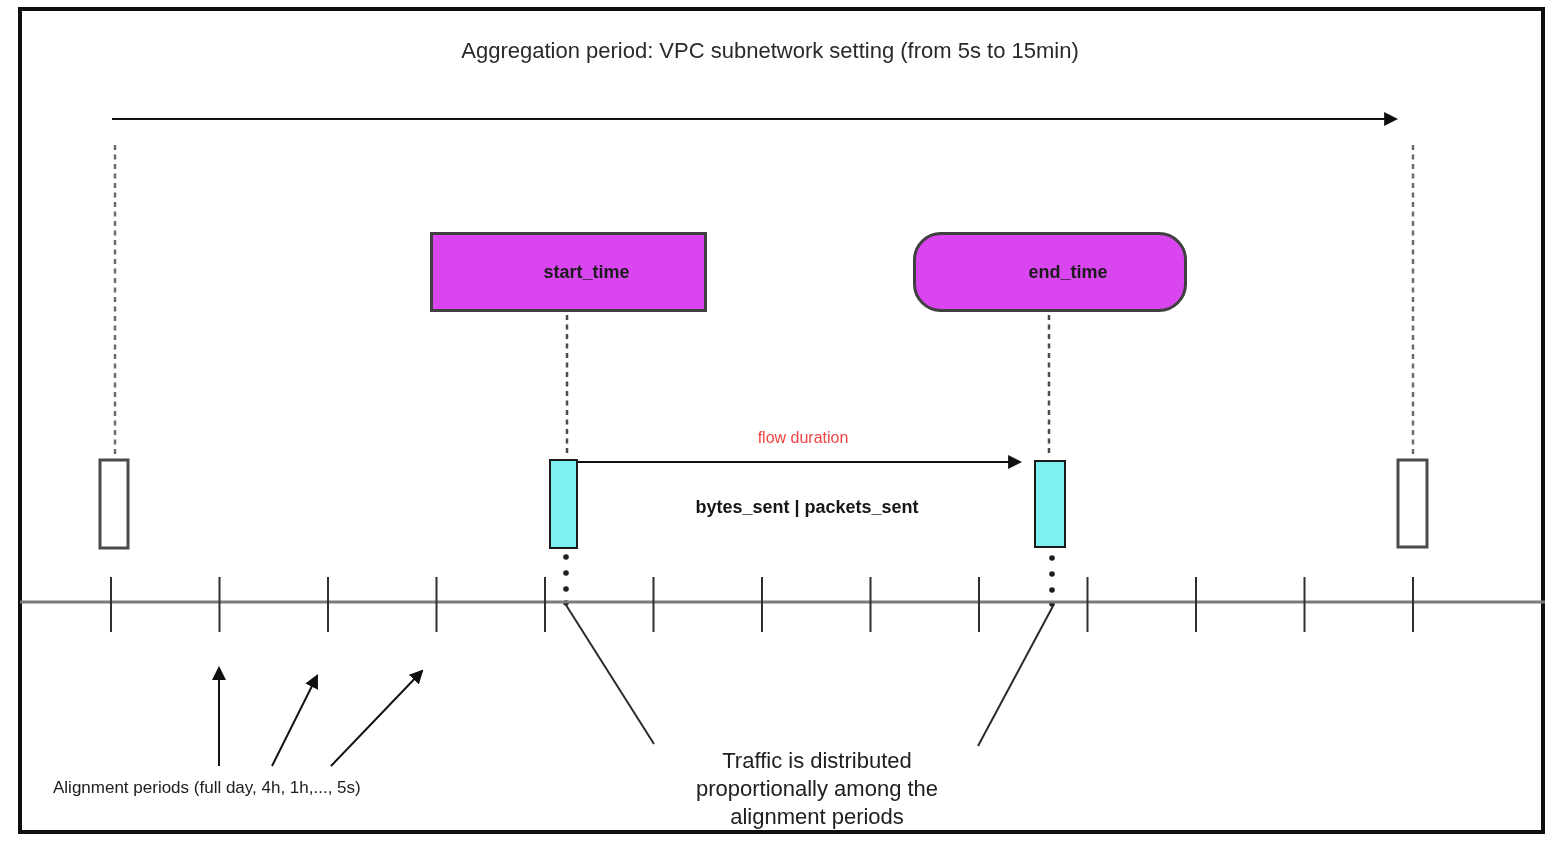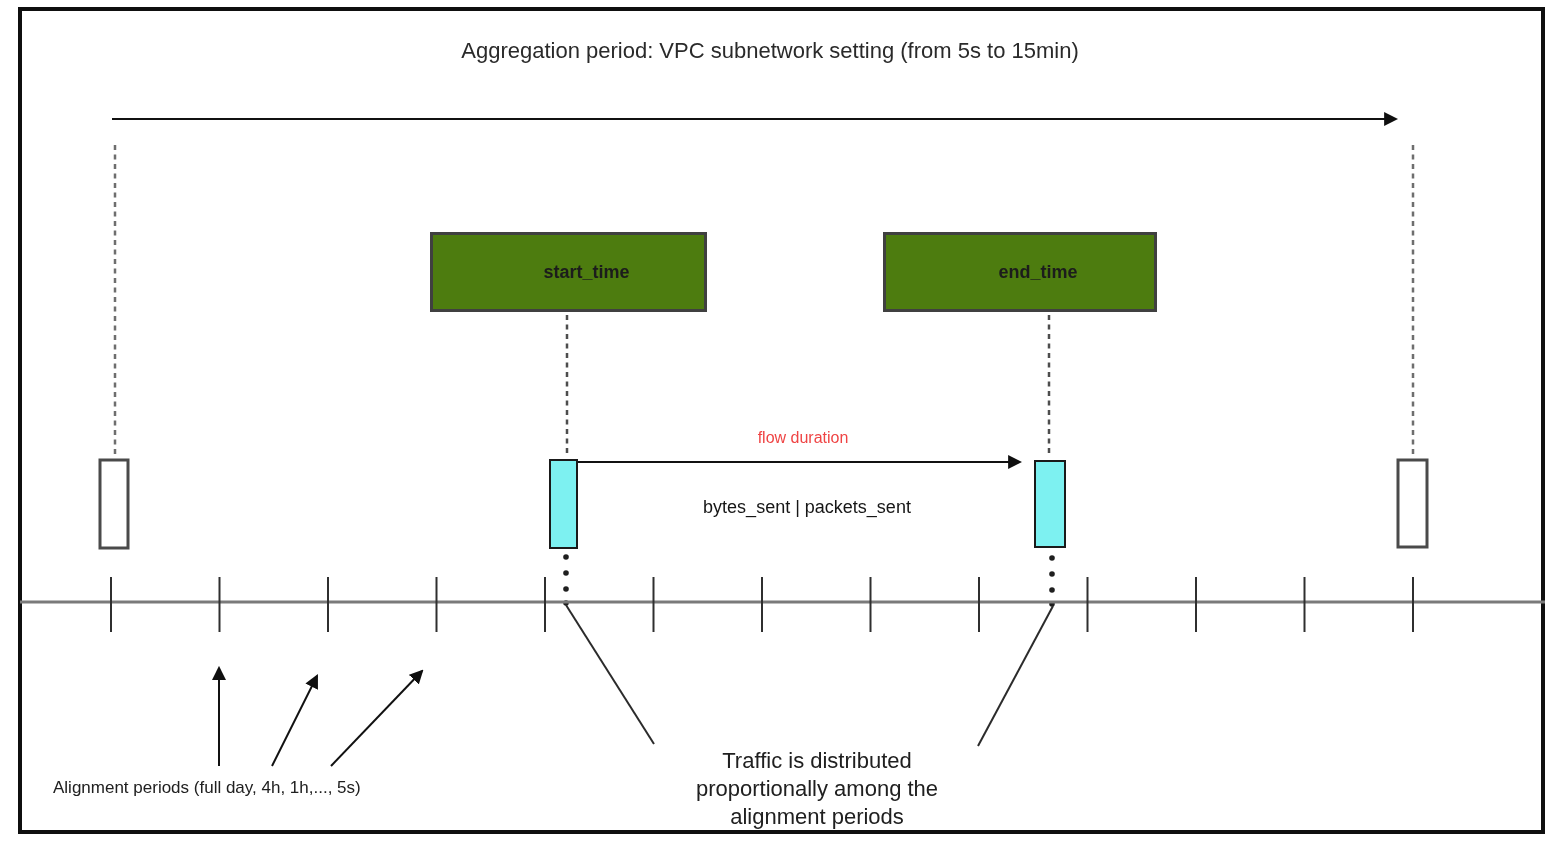--- a/index.html
+++ b/index.html
@@ -11,33 +11,33 @@
     position:absolute;left:18px;top:7px;width:1527px;height:827px;
     border:4px solid #0f0f0f;box-sizing:border-box;background:transparent;
   }
   svg.canvas{position:absolute;left:0;top:0;width:1560px;height:846px;}
   .abs{position:absolute;}
   .title{
     left:770px;top:38px;transform:translateX(-50%);
     font-size:22px;color:#2a2a2a;white-space:nowrap;
   }
   .timebox{
-    box-sizing:border-box;border:3px solid #404040;background:#4d7c0f;
+    box-sizing:border-box;border:3px solid #404040;background:#d946ef;
     display:flex;align-items:center;justify-content:center;
     font-weight:bold;font-size:18px;color:#1c1c1c;padding-left:36px;
   }
   .timebox.start{left:430px;top:232px;width:277px;height:80px;}
-  .timebox.end{left:883px;top:232px;width:274px;height:80px;}
+  .timebox.end{left:913px;top:232px;width:274px;height:80px;border-radius:28px;}
   .flow-duration{
     left:803px;top:429px;transform:translateX(-50%);
     font-size:16px;color:#ef4444;white-space:nowrap;
   }
   .metrics{
     left:807px;top:497px;transform:translateX(-50%);
-    font-weight:normal;font-size:18px;color:#161616;white-space:nowrap;
+    font-weight:bold;font-size:18px;color:#161616;white-space:nowrap;
   }
   .alignment-label{
     left:53px;top:778px;font-size:17px;color:#202020;white-space:nowrap;
   }
   .traffic-note{
     left:817px;top:747px;transform:translateX(-50%);
     font-size:22px;color:#202020;text-align:center;
     white-space:pre-line;line-height:28px;
   }
   .tick{stroke:#2f2f2f;stroke-width:2;}

